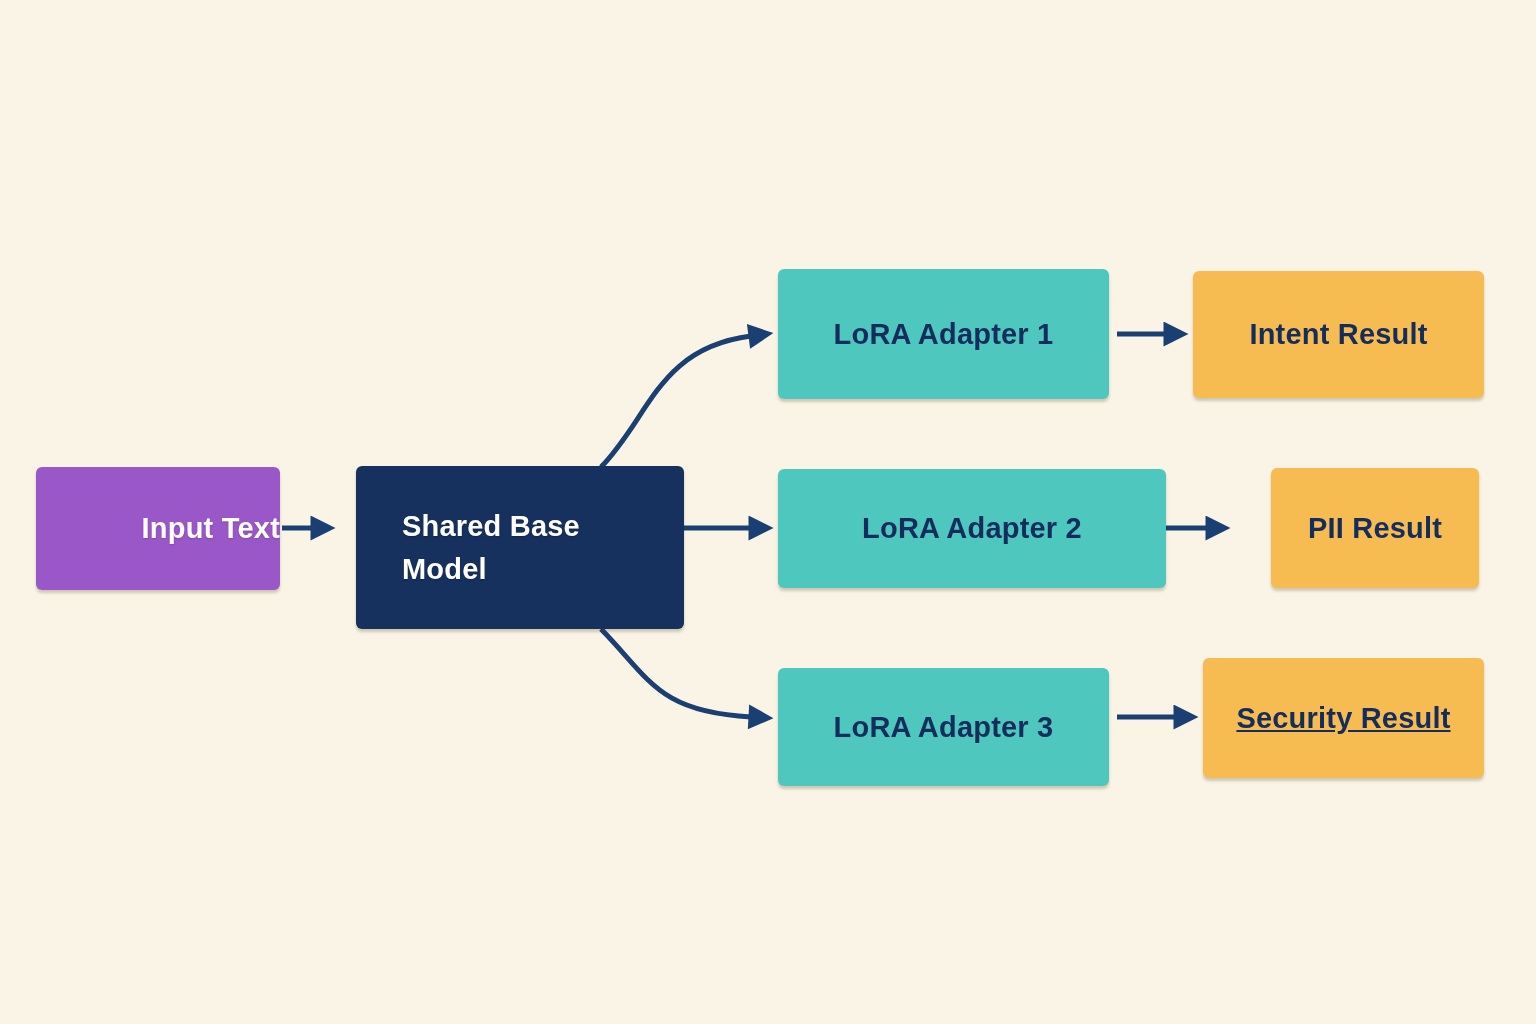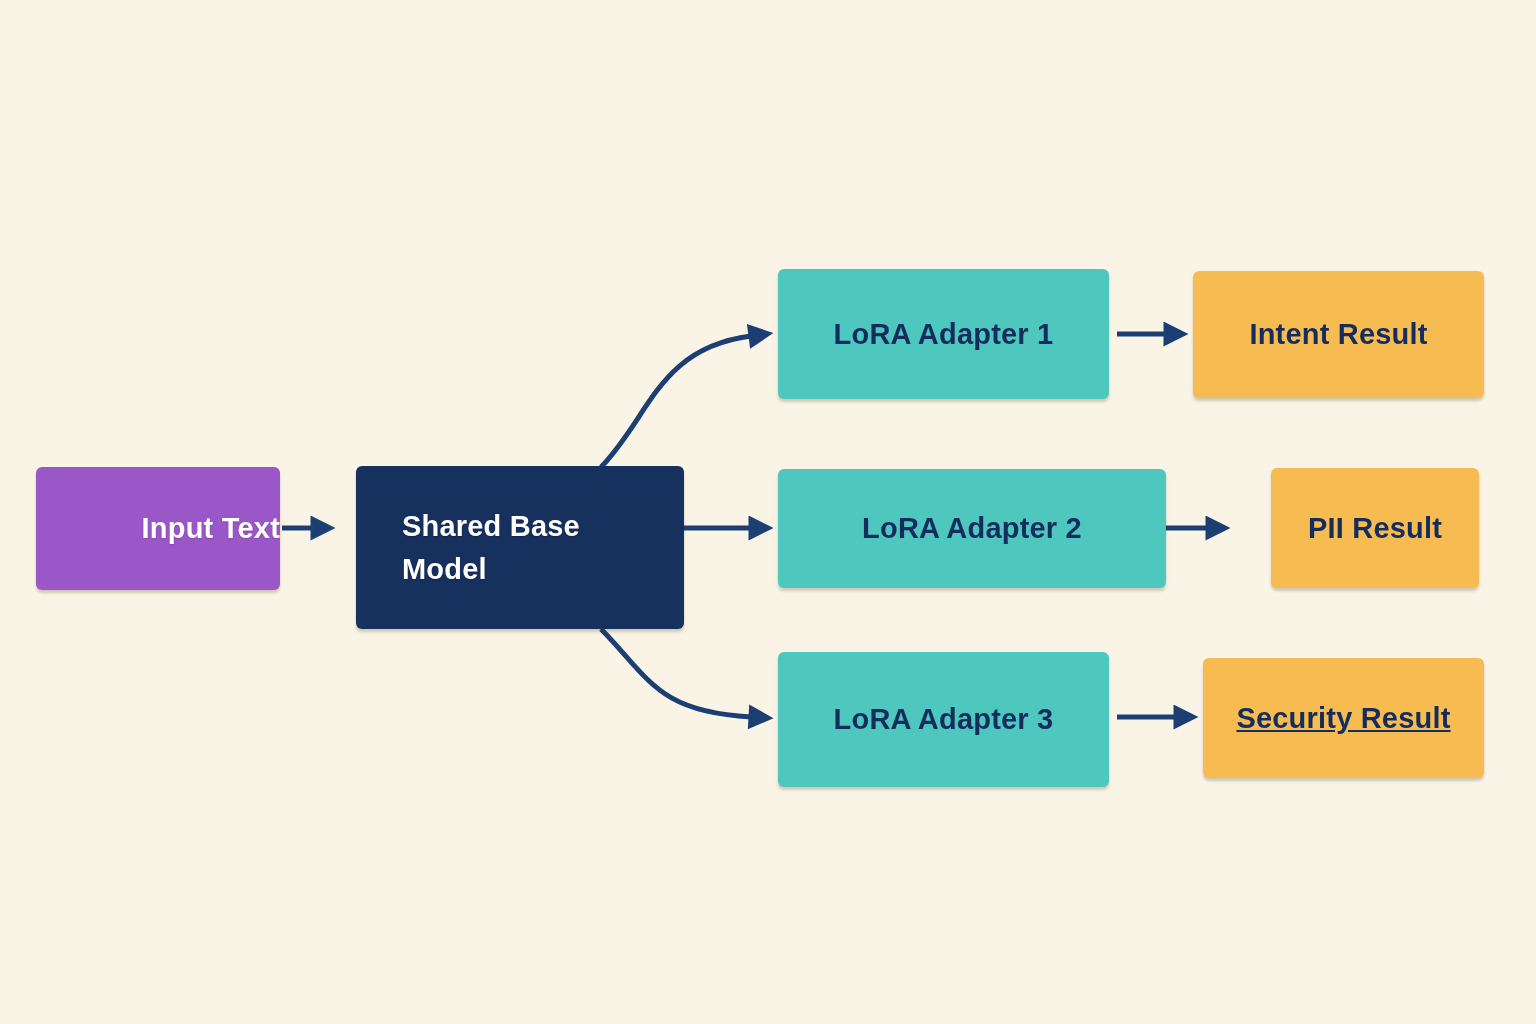--- a/index.html
+++ b/index.html
@@ -56,21 +56,21 @@
   }
   .node--yellow {
     background: #f7bc51;
     color: #152d5c;
   }
   
   #node-input      { left: 36px;   top: 467px; width: 244px; height: 123px; justify-content: flex-end; }
   #node-base       { left: 340px;  top: 466px; width: 328px; height: 163px; margin-left: 16px; }
   #node-adapter1   { left: 778px;  top: 269px; width: 331px; height: 130px; }
   #node-adapter2   { left: 778px;  top: 469px; width: 388px; height: 119px; }
-  #node-adapter3   { left: 778px;  top: 652px; width: 331px; height: 135px; }
+  #node-adapter3   { left: 778px;  top: 668px; width: 331px; height: 118px; }
   #node-intent     { left: 1193px; top: 271px; width: 291px; height: 127px; align-items: center; }
   #node-pii        { left: 1235px; top: 468px; width: 208px; height: 120px; margin-left: 36px; }
   #node-security   { left: 1203px; top: 658px; width: 281px; height: 120px; text-decoration: underline; }
 </style>
 </head>
 <body>
 
 <div class="canvas">
 
   <svg class="edges-layer" width="1536" height="1024" viewBox="0 0 1536 1024" xmlns="http://www.w3.org/2000/svg">

